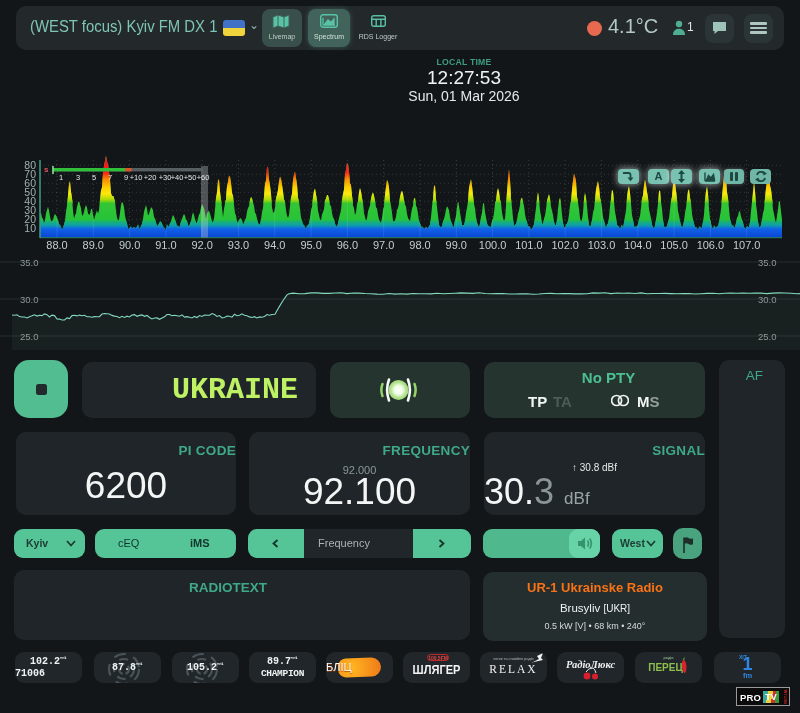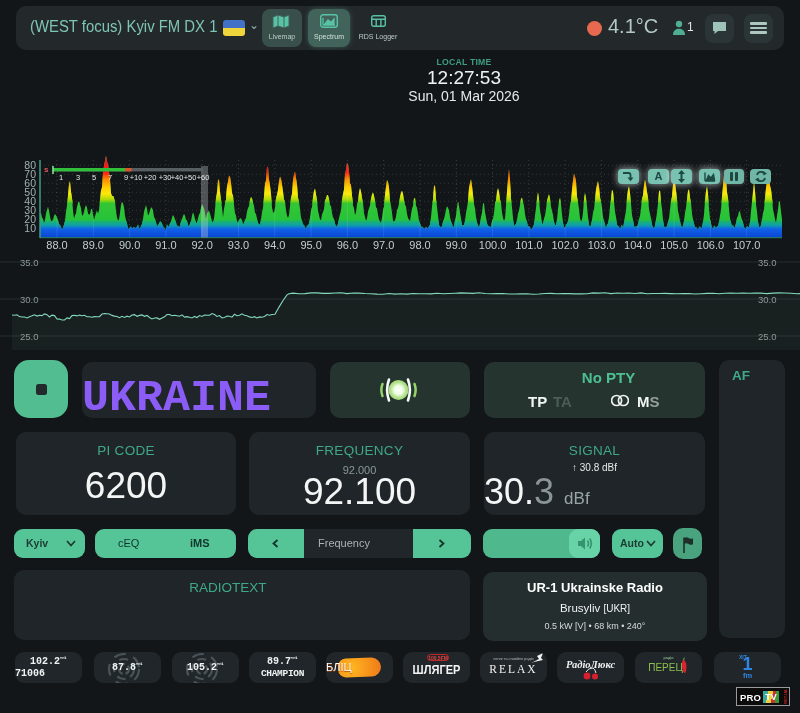--- a/index.html
+++ b/index.html
@@ -1,21 +1,21 @@
 <!DOCTYPE html>
 <html><head><meta charset="utf-8">
 <style>
 *{margin:0;padding:0;box-sizing:border-box}
 html,body{width:800px;height:713px;background:#131618;overflow:hidden;
  font-family:"Liberation Sans",sans-serif;color:#e8ecec}
 .abs{position:absolute}
 #stage{position:relative;width:800px;height:713px}
 .panel{position:absolute;background:#1f2528;border-radius:10px}
 .gpanel{position:absolute;background:#25342e;border-radius:10px}
-.hd{color:#3fa987;font-weight:normal;font-size:13.5px;text-align:center;letter-spacing:.3px}
+.hd{color:#3fa987;font-weight:bold;font-size:13.5px;text-align:right;letter-spacing:.3px}
 .pill{position:absolute;background:#55c497;border-radius:9px;color:#11312a}
 .mono{font-family:"Liberation Mono",monospace}
 </style></head>
 <body>
 <div id="stage">
 
 <div class="abs" style="left:16px;top:6px;width:768px;height:44px;background:#23282b;border-radius:10px"></div>
 <div class="abs" style="left:30px;top:18px;font-size:16px;color:#7fc5b5;white-space:nowrap;transform:scaleX(0.93);transform-origin:0 0">(WEST focus) Kyiv FM DX 1</div>
 <div class="abs" style="left:223px;top:20px;width:22px;height:16px;border-radius:3px;overflow:hidden">
   <div style="height:8px;background:#4272c8"></div>
@@ -550,21 +550,21 @@
 <div class="abs" style="left:735px;top:172px;width:3px;height:9px;background:#1c4a42;border-radius:1px"></div>
 <div class="abs" style="left:750px;top:169px;width:21px;height:15px;background:#6fb6a6;border-radius:4px"></div>
 <svg class="abs" style="left:755px;top:171px" width="12" height="11" viewBox="0 0 12 11">
  <path d="M2 4 A4 4 0 0 1 9.5 3 M10 7 A4 4 0 0 1 2.5 8" fill="none" stroke="#1c4a42" stroke-width="1.8"></path>
  <path d="M8 0 L12 2.5 L8.5 4.5 Z M4 11 L0 8.5 L3.5 6.5 Z" fill="#1c4a42"></path>
     </svg>
 
 <div class="abs" style="left:14px;top:360px;width:54px;height:58px;background:#52bd90;border-radius:15px"></div>
 <div class="abs" style="left:36px;top:384px;width:10.5px;height:10.5px;background:#232a2c;border-radius:2.5px"></div>
 <div class="panel" style="left:82px;top:362px;width:234px;height:56px"></div>
-<div class="abs mono" style="left:82px;top:373px;width:234px;text-align:left;font-size:45px;font-weight:bold;color:#8b5cf6">UKRAINE&nbsp;</div>
+<div class="abs mono" style="left:82px;top:373px;width:234px;text-align:right;font-size:30px;font-weight:bold;color:#bef264">UKRAINE&nbsp;</div>
 <div class="gpanel" style="left:330px;top:362px;width:140px;height:56px"></div>
 <svg class="abs" style="left:378px;top:374px" width="41" height="32" viewBox="0 0 41 32">
  <defs>
         <radialGradient id="stcore" cx="0.5" cy="0.5" r="0.5">
   <stop offset="0" stop-color="#ffffff"></stop>
           <stop offset="0.45" stop-color="#eefce2"></stop>
   <stop offset="0.75" stop-color="#b7e493"></stop>
           <stop offset="1" stop-color="#a0d878"></stop>
  </radialGradient>
       </defs>
@@ -577,21 +577,21 @@
 <div class="gpanel" style="left:484px;top:362px;width:221px;height:56px"></div>
 <div class="abs" style="left:484px;top:369px;width:249px;text-align:center;font-size:15px;font-weight:bold;color:#4cc093">No PTY</div>
 <div class="abs" style="left:528px;top:393px;font-size:15px;font-weight:bold;color:#f2f5f5">TP</div>
 <div class="abs" style="left:553px;top:393px;font-size:15px;font-weight:bold;color:#4d5c56">TA</div>
 <svg class="abs" style="left:611px;top:394px" width="18" height="13" viewBox="0 0 18 13">
  <circle cx="5.6" cy="6.5" r="5" fill="none" stroke="#eef3f2" stroke-width="1.7"></circle>
  <circle cx="12.4" cy="6.5" r="5" fill="none" stroke="#eef3f2" stroke-width="1.7"></circle>
     </svg>
 <div class="abs" style="left:637px;top:393px;font-size:15px;font-weight:bold;color:#f2f5f5">M<span style="color:#93a09c">S</span></div>
 <div class="panel" style="left:719px;top:360px;width:66px;height:278px"></div>
-<div class="abs" style="left:719px;top:368px;width:44px;text-align:center;font-size:13.5px;font-weight:bold;color:#3fa987">AF</div>
+<div class="abs" style="left:719px;top:368px;width:44px;text-align:right;font-size:13.5px;font-weight:normal;color:#3fa987">AF</div>
 
 <div class="panel" style="left:16px;top:432px;width:220px;height:83px"></div>
 <div class="hd abs" style="left:16px;top:443px;width:220px">PI CODE</div>
 <div class="abs" style="left:16px;top:465px;width:220px;text-align:center;font-size:37px;color:#f4f6f6">6200</div>
 <div class="panel" style="left:249px;top:432px;width:221px;height:83px"></div>
 <div class="hd abs" style="left:249px;top:443px;width:221px">FREQUENCY</div>
 <div class="abs" style="left:249px;top:464px;width:221px;text-align:center;font-size:11px;color:#8b9798">92.000</div>
 <div class="abs" style="left:249px;top:471px;width:221px;text-align:center;font-size:37px;color:#f4f6f6">92.100</div>
 <div class="panel" style="left:484px;top:432px;width:221px;height:83px"></div>
 <div class="hd abs" style="left:484px;top:443px;width:221px">SIGNAL</div>
@@ -617,34 +617,34 @@
         <path d="M1.5 1 L5.5 4.5 L1.5 8" fill="none" stroke="#12342c" stroke-width="1.8"></path>
       </svg>
 </div>
 <div class="abs" style="left:483px;top:529px;width:117px;height:29px;background:#4fb88d;border-radius:9px"></div>
 <div class="abs" style="left:569px;top:529px;width:31px;height:29px;background:#68d3a6;border-radius:9px"></div>
 <svg class="abs" style="left:577px;top:536px" width="16" height="15" viewBox="0 0 16 15">
  <path d="M1 5 H4 L8 1.5 V13.5 L4 10 H1 Z" fill="#35946f"></path>
  <path d="M10.5 4.5 Q12.5 7.5 10.5 10.5 M12.8 2.5 Q15.8 7.5 12.8 12.5" fill="none" stroke="#35946f" stroke-width="1.6"></path>
     </svg>
 <div class="pill" style="left:612px;top:529px;width:51px;height:29px"></div>
-<div class="abs" style="left:620px;top:537px;font-size:10.5px;font-weight:bold;color:#1d3a33">Auto</div>
+<div class="abs" style="left:620px;top:537px;font-size:10.5px;font-weight:bold;color:#1d3a33">West</div>
 <svg class="abs" style="left:646px;top:540px" width="10" height="7" viewBox="0 0 10 7">
       <path d="M1 1 L5 5.5 L9 1" fill="none" stroke="#1d3a33" stroke-width="1.7"></path>
     </svg>
 <div class="abs" style="left:673px;top:528px;width:29px;height:31px;background:#4aa37f;border-radius:10px"></div>
 <svg class="abs" style="left:683px;top:537px" width="11" height="16" viewBox="0 0 11 16">
  <path d="M1 0.5 V16" stroke="#1d2f29" stroke-width="1.6"></path>
  <path d="M1 1 Q3.5 -0.5 5.5 1 Q7.5 2.5 10 1.2 V7.2 Q7.5 8.5 5.5 7 Q3.5 5.5 1 7 Z" fill="#1d2f29"></path>
     </svg>
 
 <div class="panel" style="left:14px;top:570px;width:456px;height:70px"></div>
-<div class="abs" style="left:14px;top:580px;width:428px;text-align:center;font-size:13.5px;font-weight:normal;color:#3fa987">RADIOTEXT</div>
+<div class="abs" style="left:14px;top:580px;width:428px;text-align:center;font-size:13.5px;font-weight:bold;color:#3fa987">RADIOTEXT</div>
 <div class="abs" style="left:483px;top:572px;width:224px;height:69px;background:#242e2e;border-radius:10px"></div>
-<div class="abs" style="left:483px;top:580px;width:224px;text-align:center;font-size:13px;font-weight:bold;color:#ffffff">UR-1 Ukrainske Radio</div>
+<div class="abs" style="left:483px;top:580px;width:224px;text-align:center;font-size:13px;font-weight:bold;color:#f97316">UR-1 Ukrainske Radio</div>
 <div class="abs" style="left:483px;top:602px;width:224px;text-align:center;font-size:11.5px;color:#eef2f2">Brusyliv <span style="font-size:10px">[UKR]</span></div>
 <div class="abs" style="left:483px;top:621px;width:224px;text-align:center;font-size:9px;color:#d6dbdb">0.5 kW [V] • 68 km • 240°</div>
 
 <div class="abs" style="left:15px;top:652px;width:67px;height:31px;background:#20262a;border-radius:9px;overflow:hidden">
       <div style="position:absolute;left:0;top:4px;width:100%;text-align:center;font-family:'Liberation Mono',monospace;font-size:10px;font-weight:bold;color:#eef2f2;white-space:nowrap">102.2<span style="font-size:6px;position:relative;top:-3.5px">™¹</span></div>
       <div style="position:absolute;left:0;top:16px;width:100%;text-align:left;font-family:'Liberation Mono',monospace;font-size:10px;font-weight:bold;color:#eef2f2">71006</div>
     </div>
 <div class="abs" style="left:94px;top:652px;width:67px;height:31px;background:#20262a;border-radius:9px;overflow:hidden">
       <svg style="position:absolute;left:8px;top:-5px" width="44" height="44" viewBox="0 0 44 44">
 <g fill="none" stroke="#4a5357" stroke-width="2.2">
@@ -687,21 +687,21 @@
 <div class="abs" style="left:557px;top:652px;width:67px;height:31px;background:#20262a;border-radius:9px;overflow:hidden">
       <div style="position:absolute;left:0;top:7px;width:100%;text-align:center;font-family:'Liberation Serif',serif;font-style:italic;font-size:10.5px;font-weight:bold;color:#f0f0f0">РадіоЛюкс</div>
 <svg style="position:absolute;left:24px;top:15px" width="22" height="14" viewBox="0 0 22 14">
 <circle cx="6" cy="9" r="3.4" fill="#d81f30"></circle>
         <circle cx="14" cy="9.5" r="3" fill="#d81f30"></circle>
 <path d="M5 5 Q7 1 12 1 M15 6 Q14 2 12 1" stroke="#e8e8e8" stroke-width="1" fill="none"></path>
       </svg>
     </div>
 <div class="abs" style="left:635px;top:652px;width:67px;height:31px;background:#20262a;border-radius:9px;overflow:hidden">
       <div style="position:absolute;left:0;top:3px;width:100%;text-align:center;font-size:4px;color:#9c9">радіо</div>
-<div style="position:absolute;left:-3px;top:10px;width:100%;text-align:center;font-size:10px;font-weight:normal;color:#8fbf4d">ПЕРЕЦ</div>
+<div style="position:absolute;left:-3px;top:10px;width:100%;text-align:center;font-size:10px;font-weight:bold;color:#8fbf4d">ПЕРЕЦ</div>
 <svg style="position:absolute;right:14px;top:4px" width="9" height="20" viewBox="0 0 12 24">
 <path d="M5 4 Q3 8 4 14 Q5 20 8 22 Q10 19 10 13 Q10 7 7 4 Z" fill="#d8242e"></path>
 <path d="M5 4 Q5 1 8 0 Q7 3 7 4 Z" fill="#4a8f3a"></path>
       </svg>
     </div>
 <div class="abs" style="left:714px;top:652px;width:67px;height:31px;background:#20262a;border-radius:9px;overflow:hidden">
       <div style="position:absolute;left:25px;top:2px;font-size:5px;font-weight:bold;color:#2f86e0">ХІТ</div>
 <div style="position:absolute;left:0;top:2px;width:100%;text-align:center;font-size:18px;font-weight:bold;color:#2f86e0">1</div>
 <div style="position:absolute;left:0;top:19px;width:100%;text-align:center;font-size:7.5px;font-weight:bold;color:#2f86e0">fm</div>
     </div>

